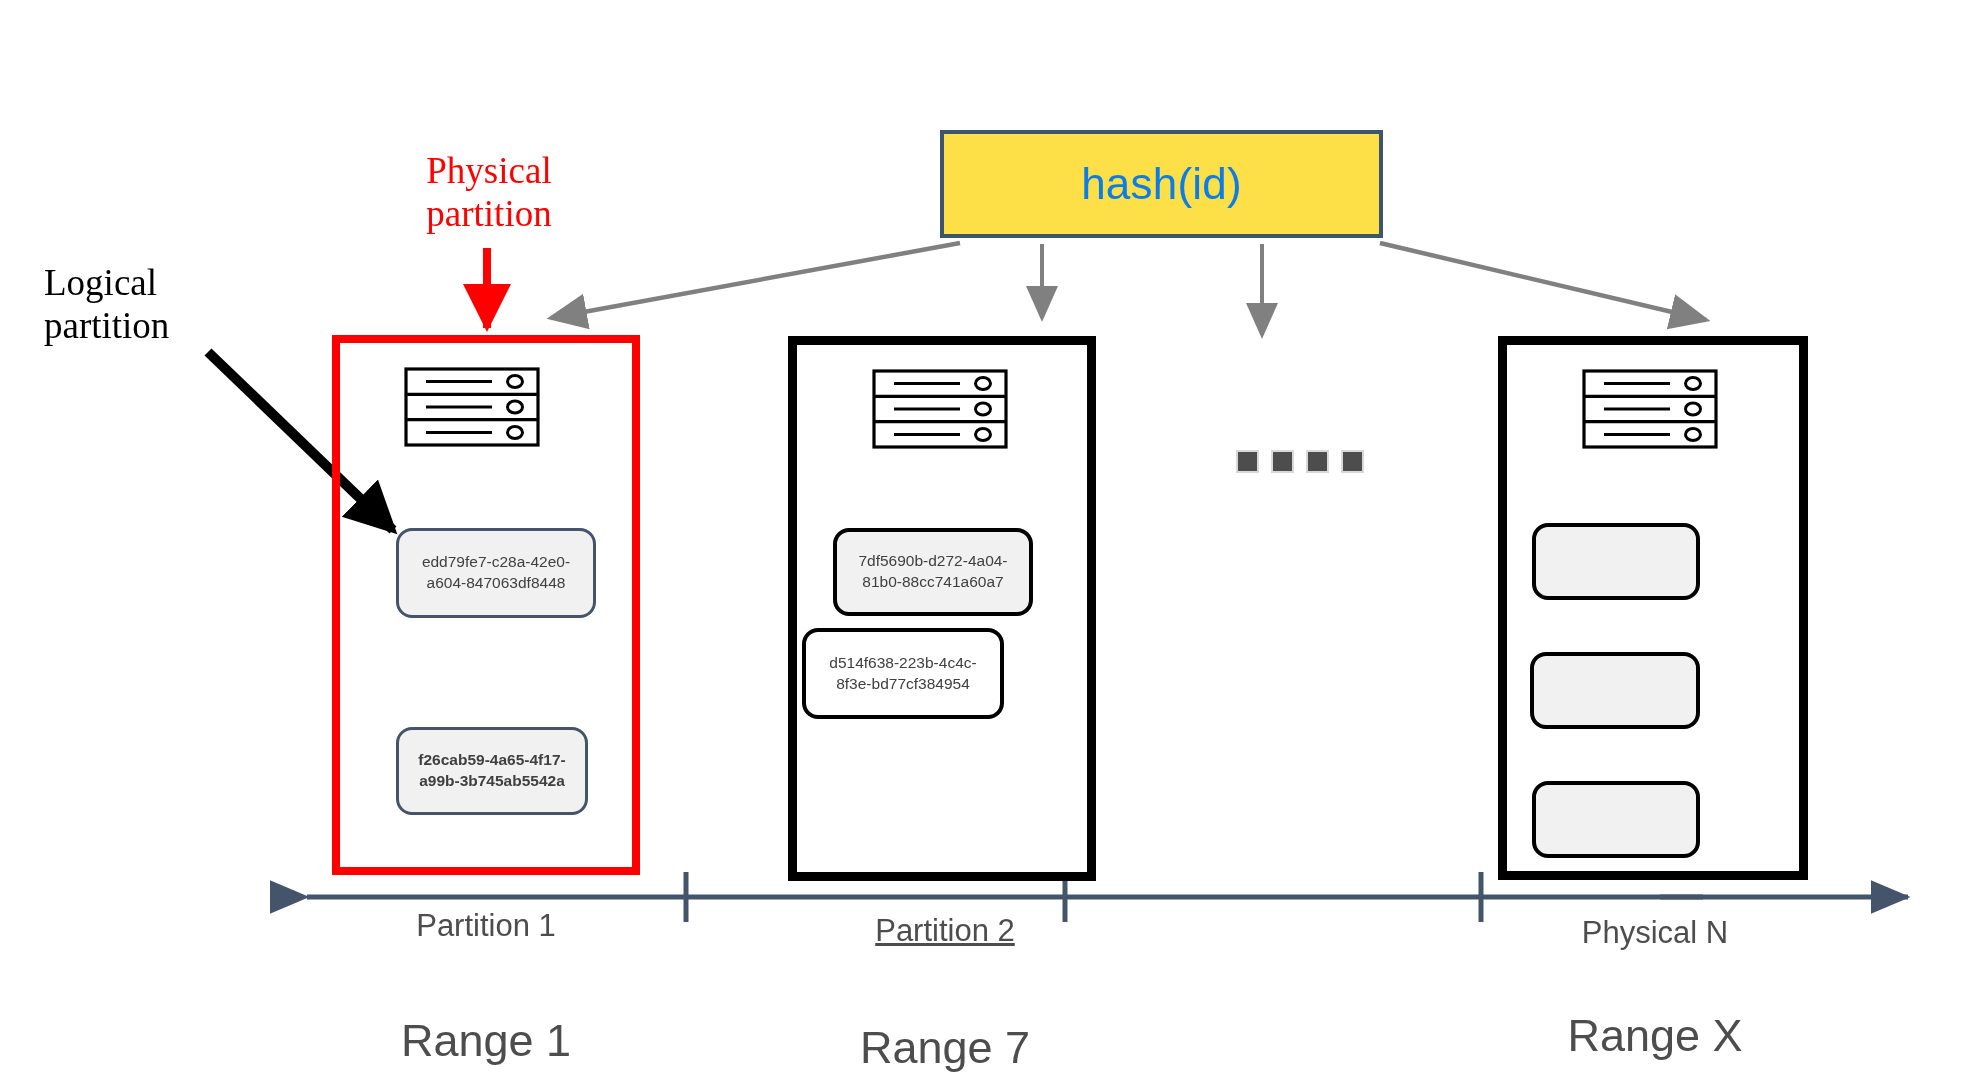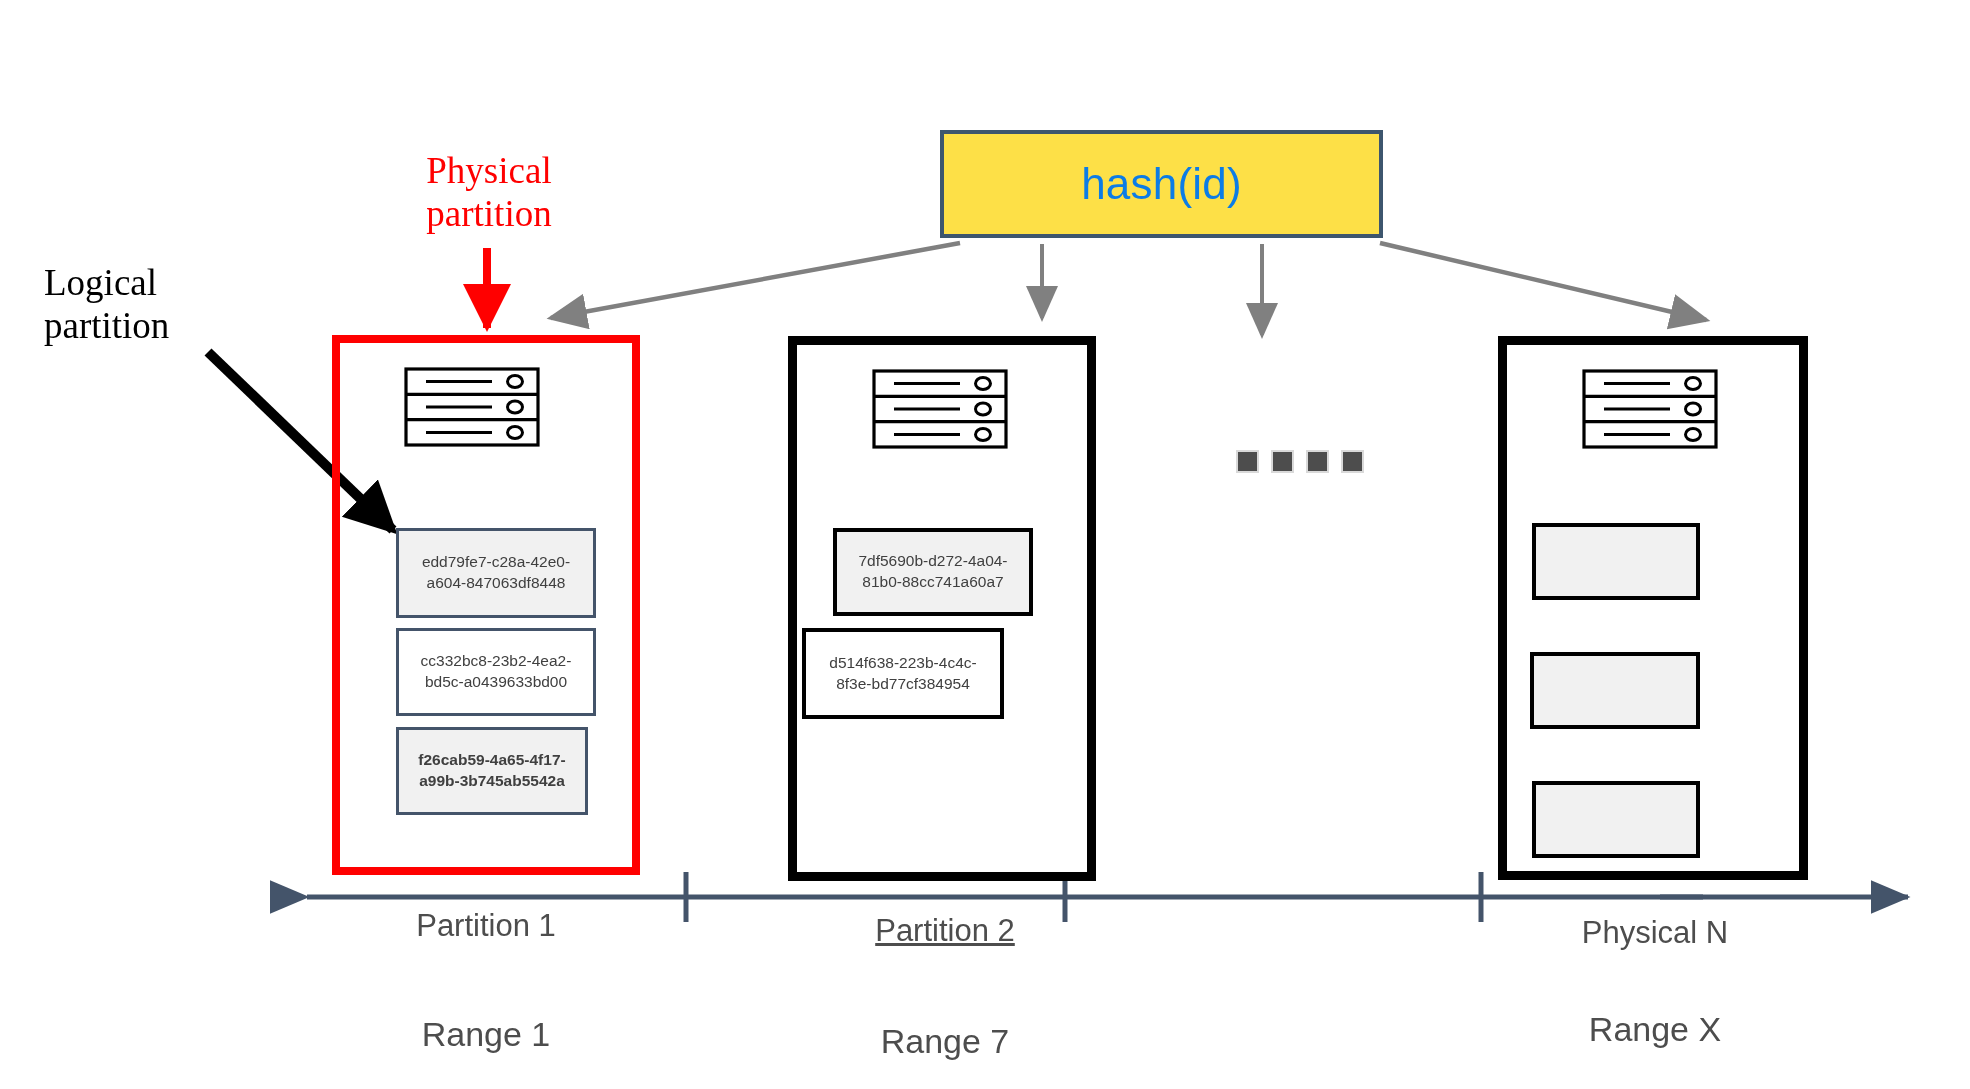--- a/index.html
+++ b/index.html
@@ -100,20 +100,21 @@
     display: flex;
     align-items: center;
     justify-content: center;
     text-align: center;
     font-size: 15.5px;
     line-height: 1.35;
     color: #404040;
     font-family: "Liberation Sans", sans-serif;
     white-space: pre-line;
     padding: 2px 14px;
+    border-radius: 16px;
   }
   .record.slate { border: 3px solid #44546a; }
   .record.black { border: 4px solid #000000; }
   .record.fill-gray { background: #f1f1f1; }
   .record.fill-white { background: #ffffff; }
 
   
   .ellipsis-group {
     position: absolute;
     left: 1238px;
@@ -130,21 +131,21 @@
 
   
   .axis-label {
     position: absolute;
     color: #4d4d4d;
     font-family: "Liberation Sans", sans-serif;
     text-align: center;
     white-space: nowrap;
   }
   .partition-name { font-size: 31px; }
-  .range-name { font-size: 34px; }
+  .range-name { font-size: 45px; }
 
   #label-partition-1 { left: 336px; top: 908px; width: 300px; }
   #label-partition-2 { left: 795px; top: 913px; width: 300px; text-decoration: underline; }
   #label-partition-n { left: 1505px; top: 915px; width: 300px; }
   #label-range-1 { left: 336px; top: 1015px; width: 300px; }
   #label-range-2 { left: 795px; top: 1022px; width: 300px; }
   #label-range-x { left: 1505px; top: 1010px; width: 300px; }
 </style>
 </head>
 <body>
@@ -227,22 +228,20 @@
       <line x1="22" y1="40" x2="88" y2="40" stroke="#000000" stroke-width="3"></line>
       <line x1="22" y1="65.5" x2="88" y2="65.5" stroke="#000000" stroke-width="3"></line>
       <ellipse cx="111" cy="14.5" rx="7.5" ry="6" fill="#ffffff" stroke="#000000" stroke-width="3"></ellipse>
       <ellipse cx="111" cy="40" rx="7.5" ry="6" fill="#ffffff" stroke="#000000" stroke-width="3"></ellipse>
       <ellipse cx="111" cy="65.5" rx="7.5" ry="6" fill="#ffffff" stroke="#000000" stroke-width="3"></ellipse>
     </svg>
   </div>
 
   <div class="record slate fill-gray" style="left:396px; top:528px; width:200px; height:90px;">edd79fe7-c28a-42e0-
 a604-847063df8448</div>
-  <div class="record slate fill-white" style="left:396px; top:628px; width:200px; height:88px;">cc332bc8-23b2-4ea2-
-bd5c-a0439633bd00</div>
   <div class="record slate fill-gray" style="left:396px; top:727px; width:192px; height:88px;font-weight:bold;">f26cab59-4a65-4f17-
 a99b-3b745ab5542a</div>
 
   <div class="partition black-border" id="partition-2"></div>
 
   <div class="server-icon" style="left:872px; top:369px;">
     <svg viewBox="0 0 136 80" xmlns="http://www.w3.org/2000/svg">
       <rect x="2" y="2" width="132" height="76" fill="#ffffff" stroke="#000000" stroke-width="3.2"></rect>
       <line x1="2" y1="27.3" x2="134" y2="27.3" stroke="#000000" stroke-width="3.2"></line>
       <line x1="2" y1="52.6" x2="134" y2="52.6" stroke="#000000" stroke-width="3.2"></line>

